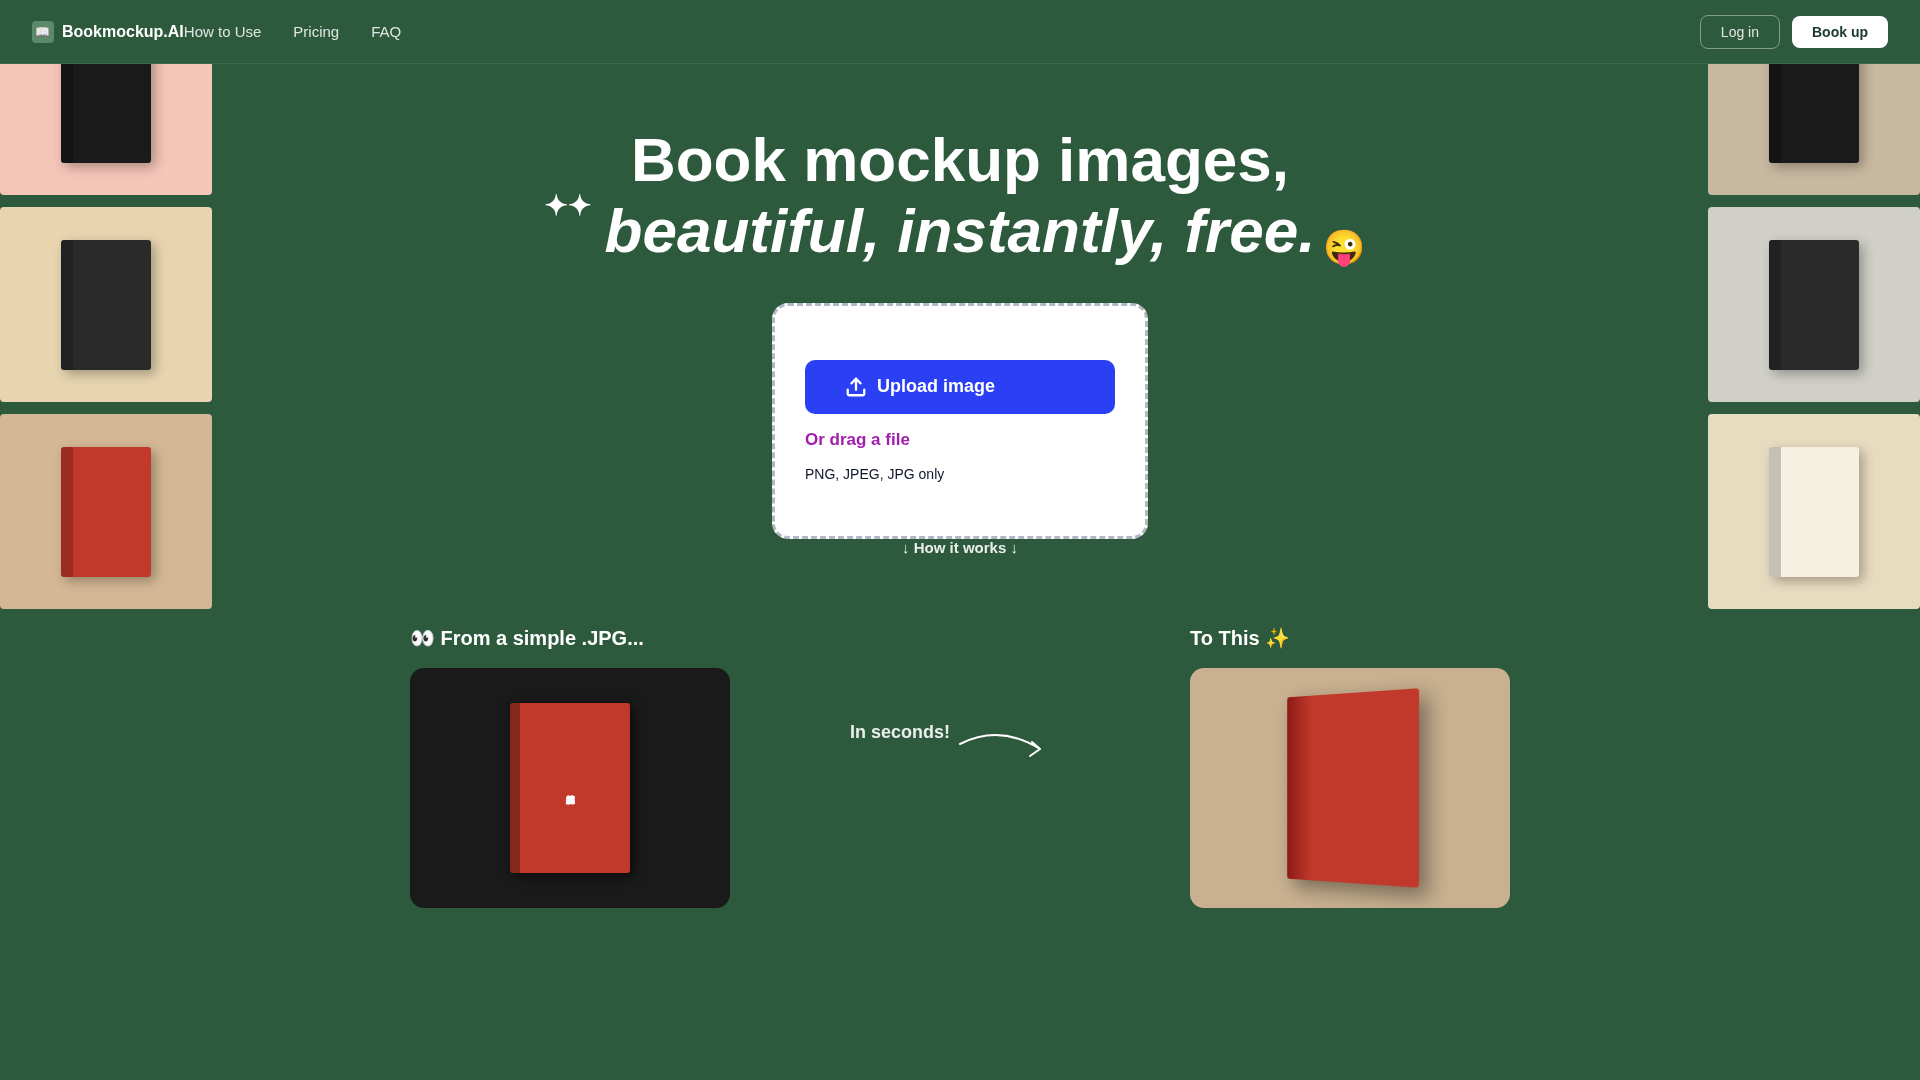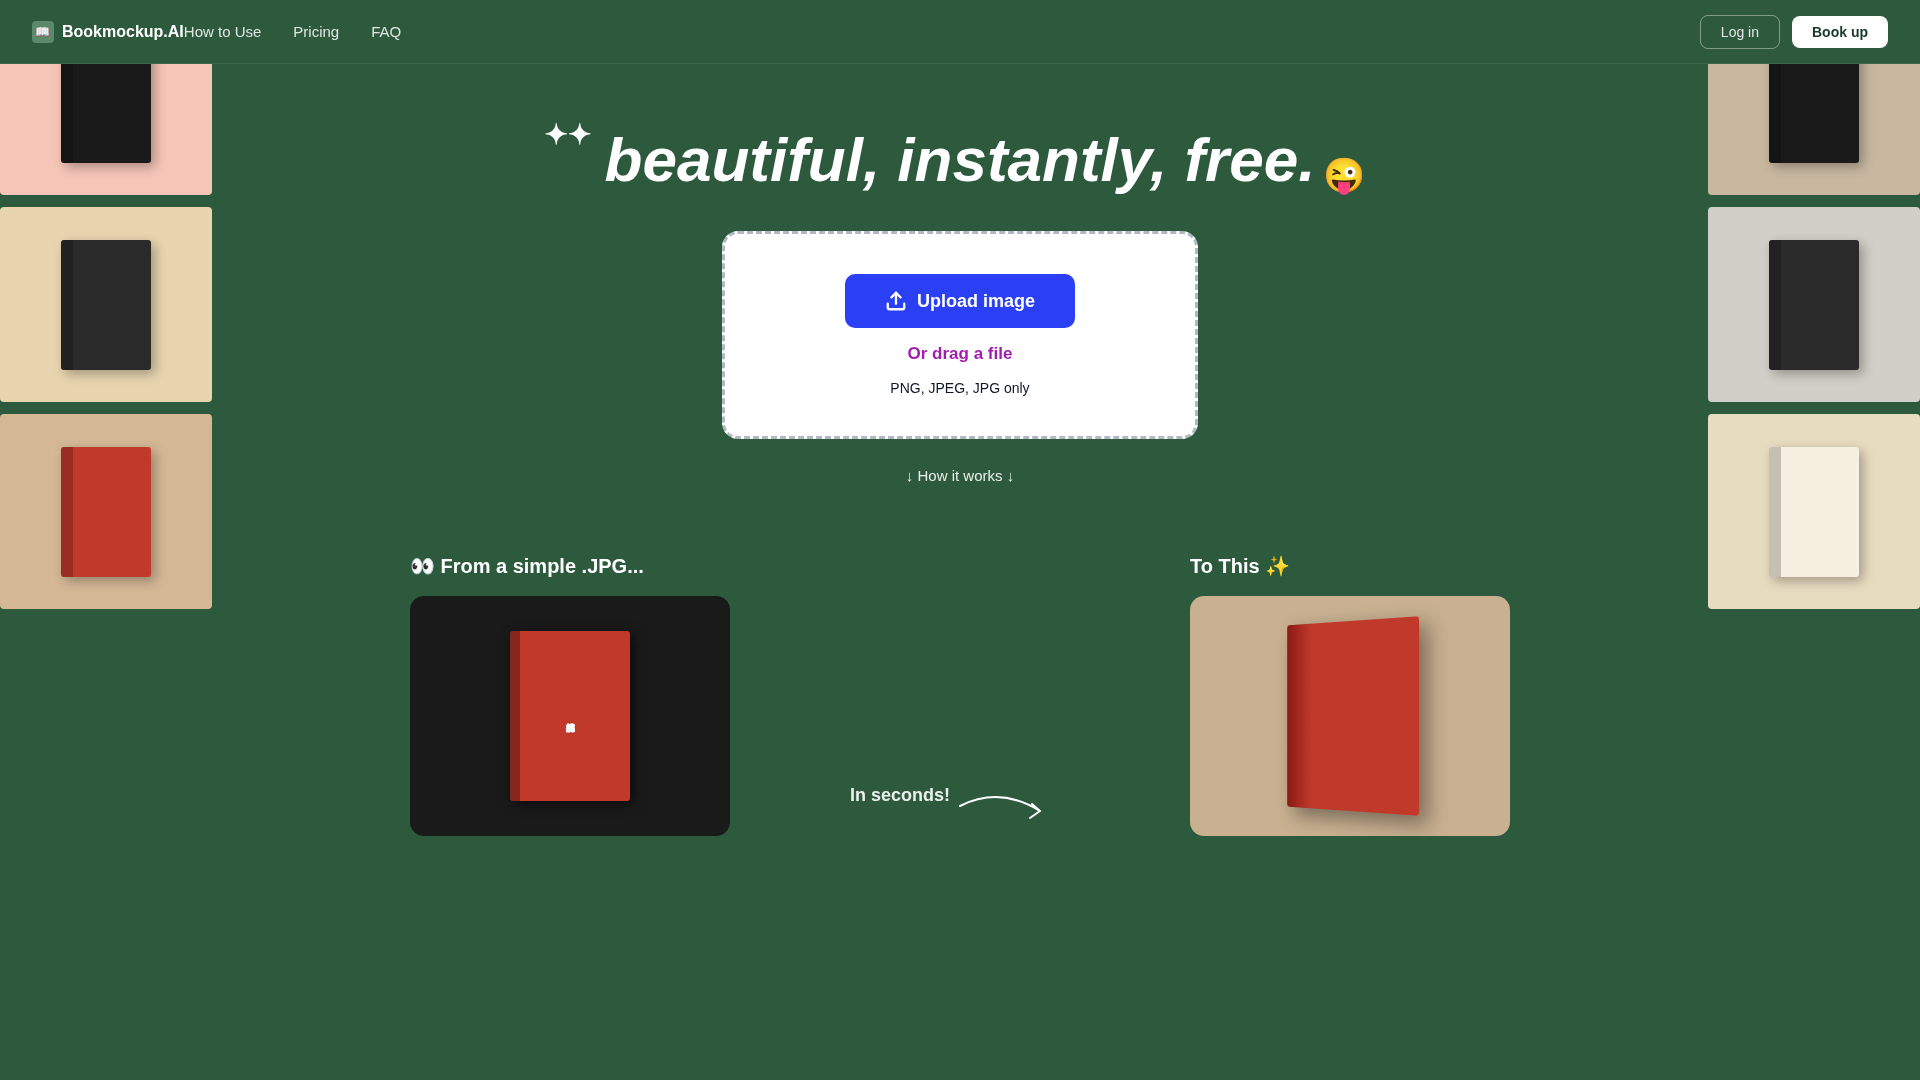--- a/index.html
+++ b/index.html
@@ -142,28 +142,27 @@
 
     
     .upload-section {
       margin-top: 36px;
       display: flex;
       flex-direction: column;
       align-items: center;
     }
 
     .upload-box {
-      width: 476px;
-      padding: 40px 30px;
+      width: 376px;
+      padding: 54px 30px;
       background: #fff;
       border-radius: 16px;
       border: 3px dashed #b0b8c4;
       display: flex;
       flex-direction: column;
-      align-items: center;
       gap: 16px;
       cursor: pointer;
     }
 
     .btn-upload {
       background: #2b3ff5;
       color: #fff;
       border: none;
       padding: 16px 40px;
       border-radius: 10px;
@@ -186,24 +185,23 @@
       font-weight: 600;
     }
 
     .file-types {
       color: #0f172a;
       font-size: 14px;
     }
 
     
     .how-it-works {
-      margin-top: 28px;
       color: rgba(255,255,255,0.9);
       font-size: 15px;
-      font-weight: 400;
+      font-weight: 700;
       cursor: pointer;
       text-decoration: none;
       text-align: center;
     }
 
     
     .side-books {
       position: absolute;
       top: 0;
       left: 0;
@@ -275,21 +273,21 @@
       margin-top: 8px;
     }
 
     
     .bottom-wrapper {
       margin-top: 70px;
       padding-bottom: 40px;
       display: flex;
       justify-content: center;
       gap: 120px;
-      align-items: flex-end;
+      align-items: flex-start;
       position: relative;
     }
 
     .col-label {
       font-size: 20px;
       font-weight: 700;
       margin-bottom: 18px;
     }
 
     .preview-card-dark {
@@ -425,20 +423,21 @@
         </div>
         <div class="book-card book-card-r3">
           <div class="book-shape book-shape-cream">
             <div class="book-spine"></div>
           </div>
         </div>
       </div>
     </div>
 
     <h1 class="hero-title">
+      <span class="hero-title-line1">Book mockup images,</span>
       <span class="hero-title-line2">
         <span class="sparkle-left">✦✦</span>
         <span>beautiful, instantly, free.</span>
         <span class="emoji-right">😜</span>
       </span>
     </h1>
 
     <div class="upload-section">
       <div class="upload-box">
         <button class="btn-upload">

